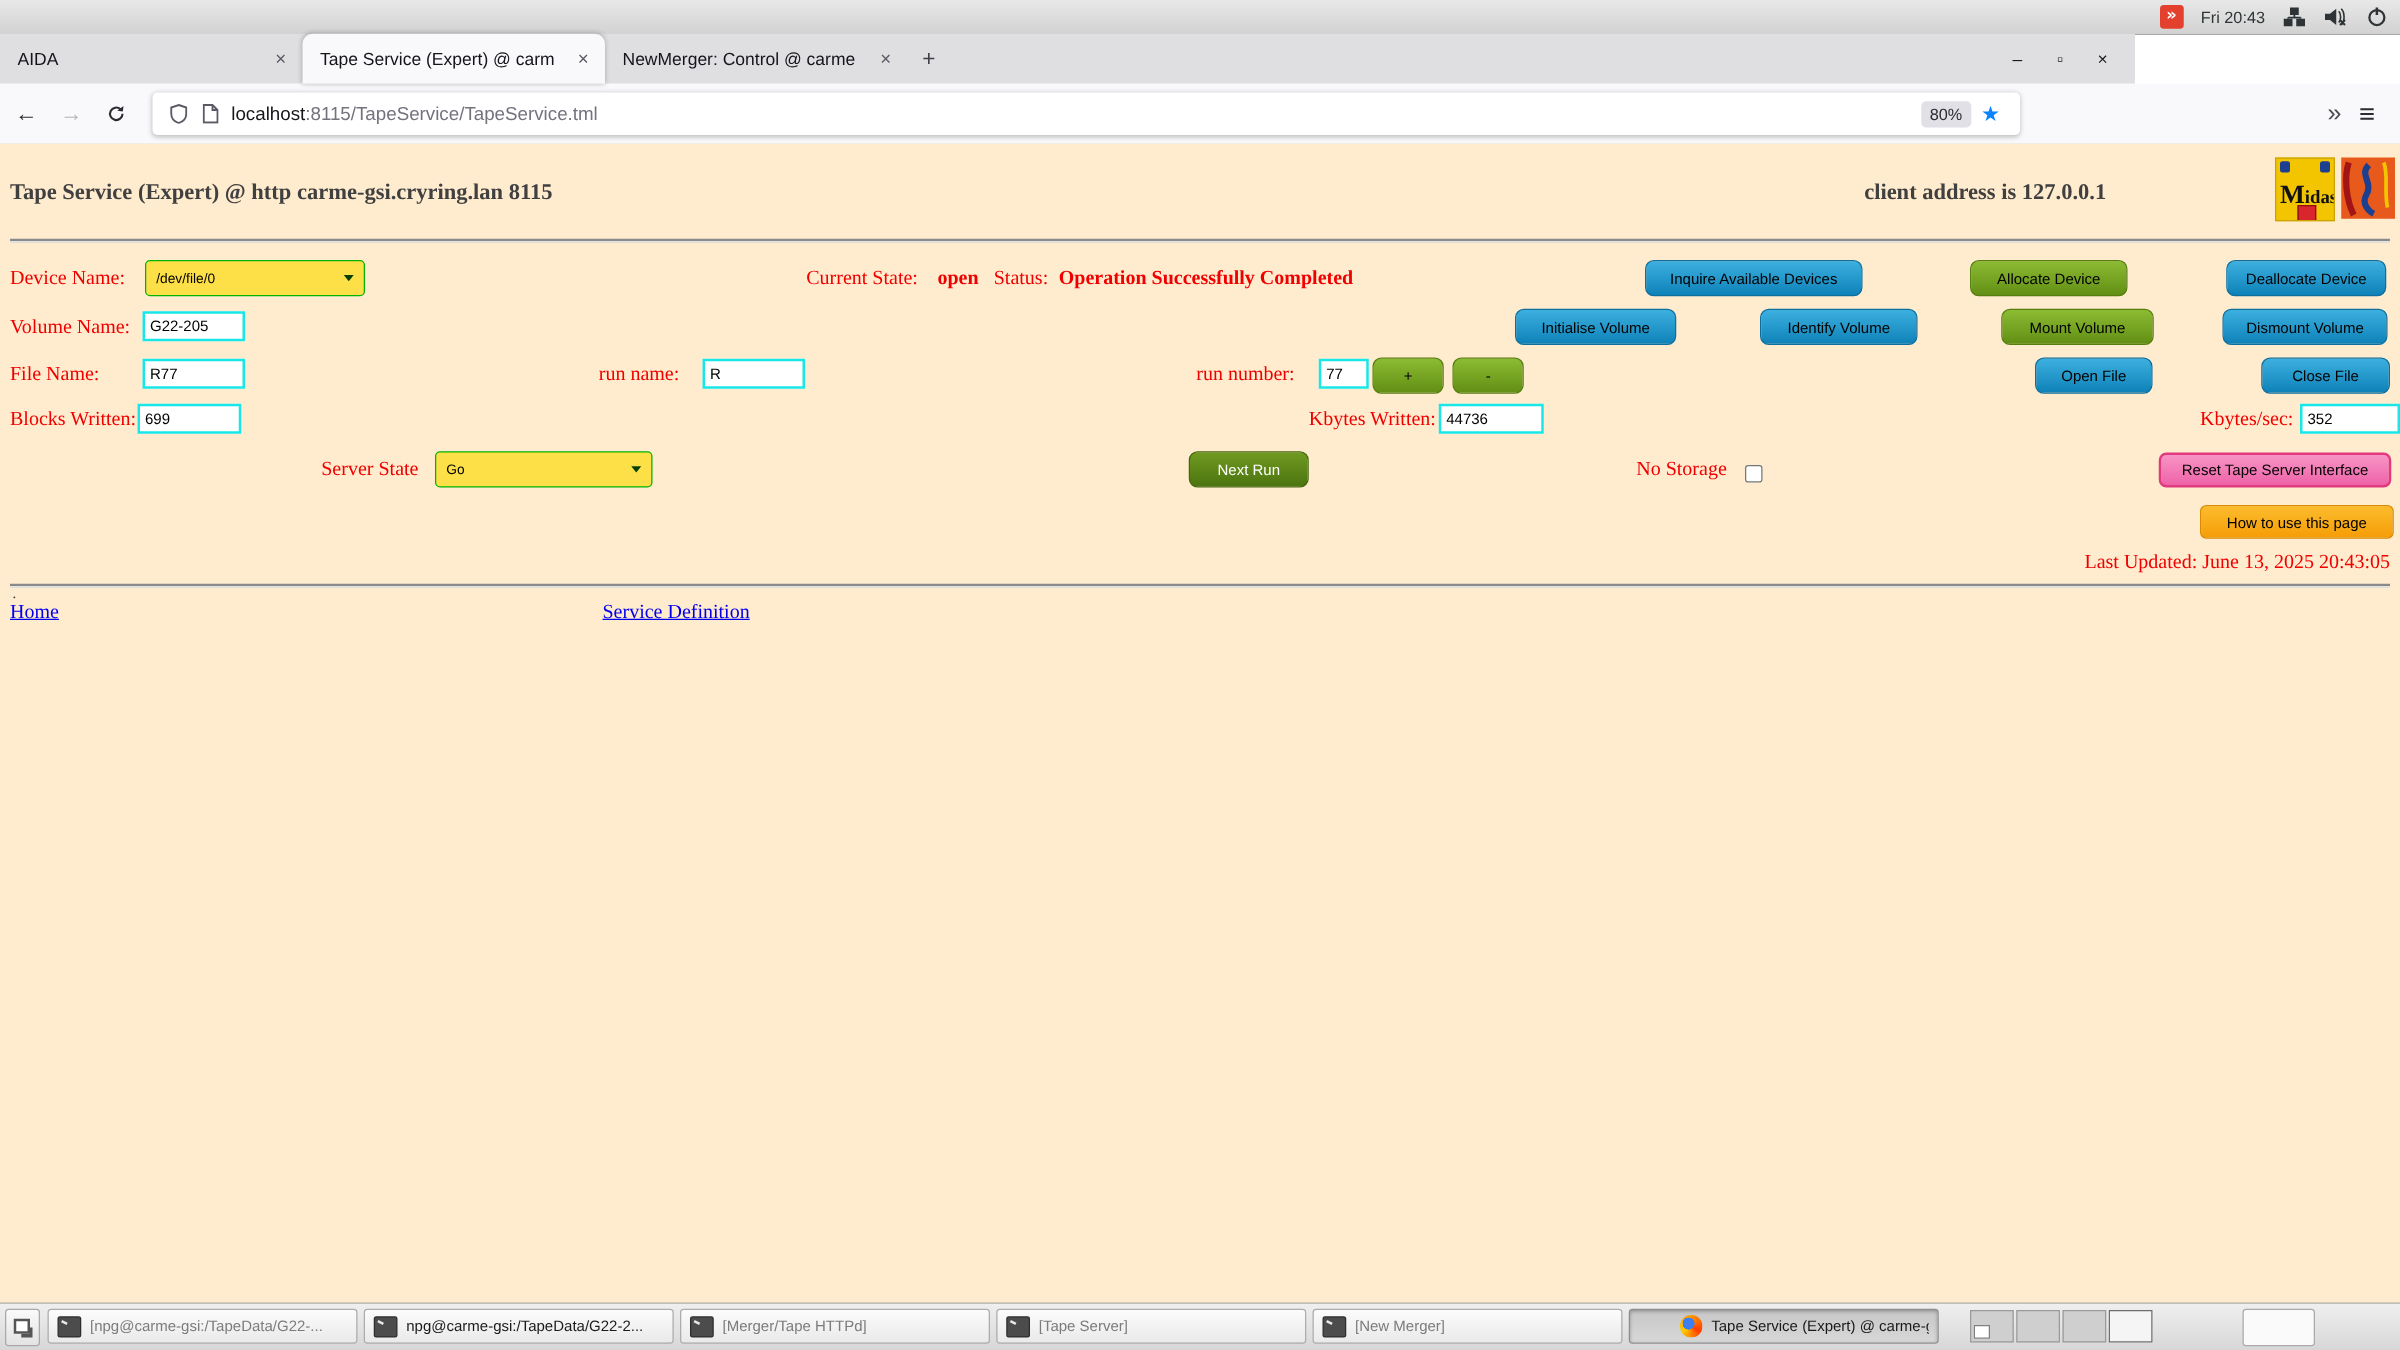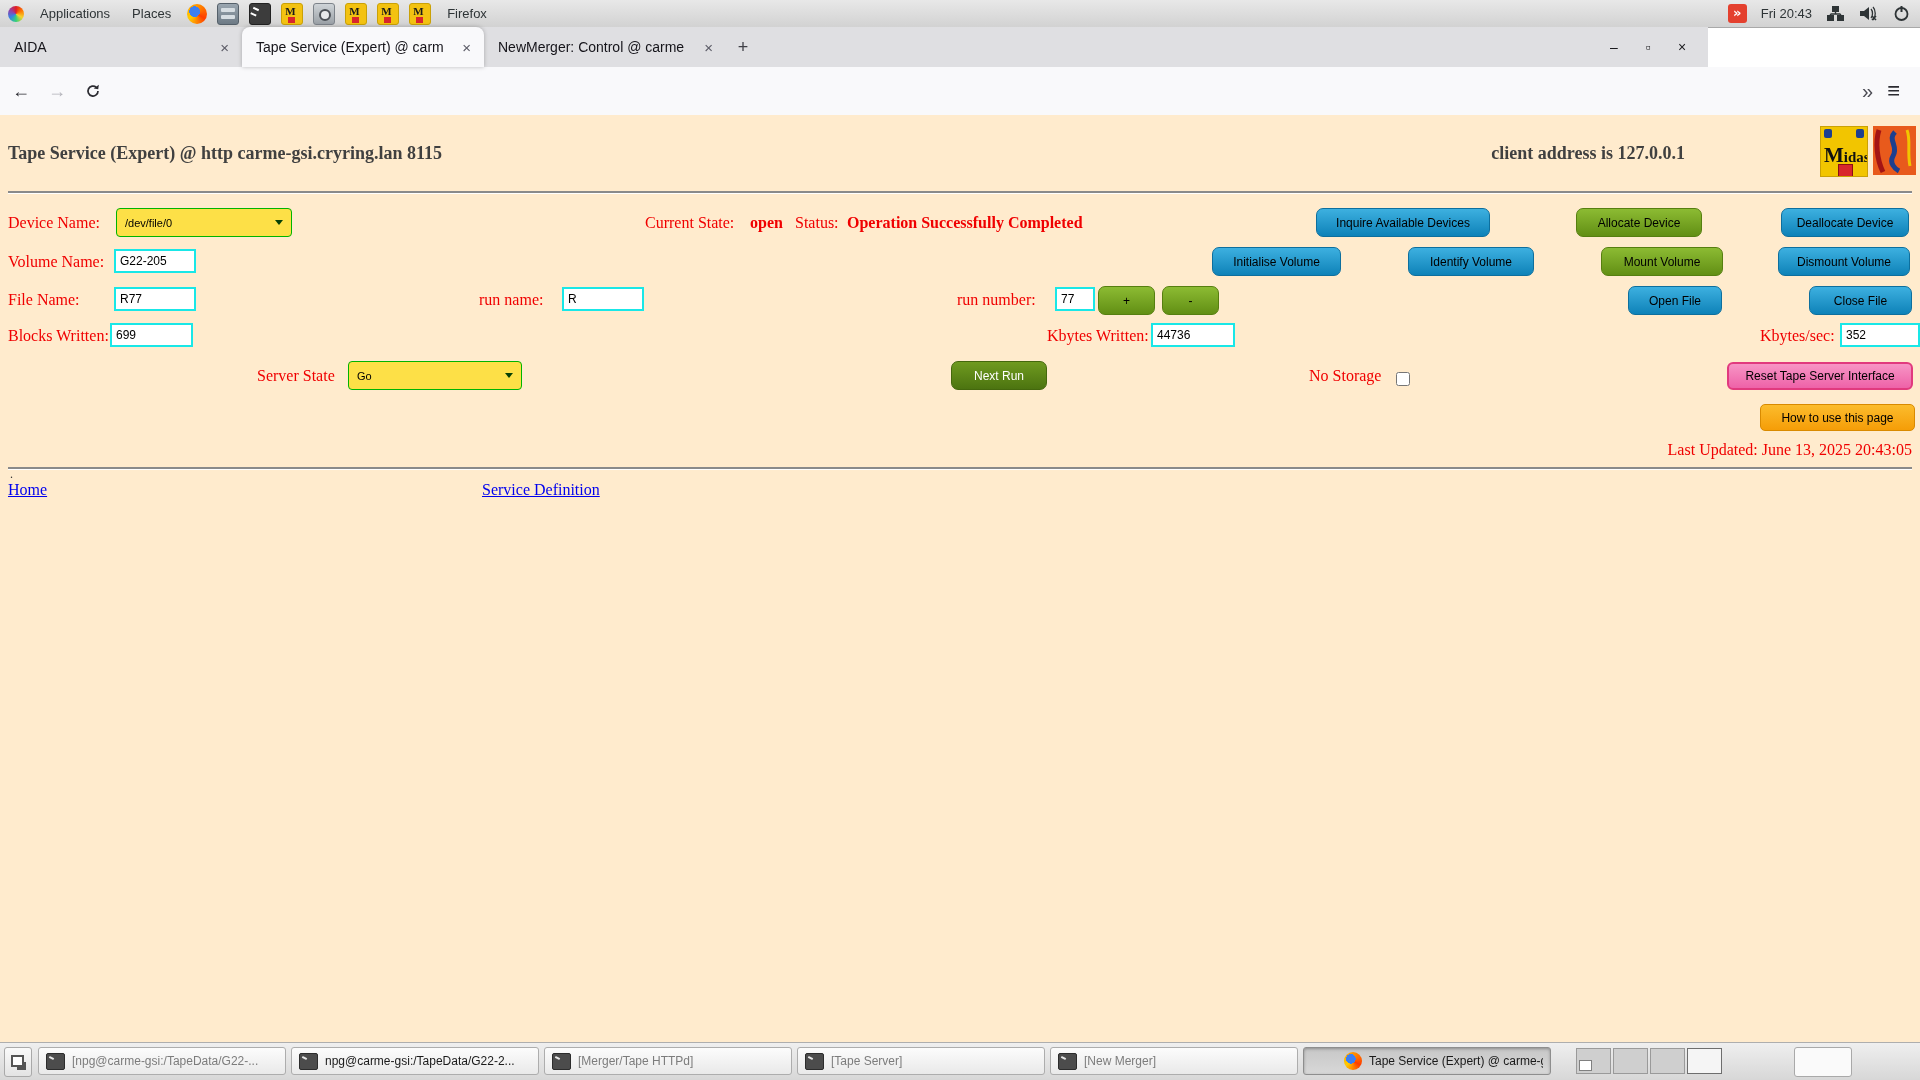--- a/index.html
+++ b/index.html
@@ -119,34 +119,20 @@
     conic-gradient(#ff9500,#ff3d00,#ffcb00,#ff9500);}
   .pager-cell{position:absolute;top:5px;width:35px;height:26px;background:#cfcfcf;border:1px solid #9a9a9a;box-sizing:border-box;}
   .pager-cell.current{background:#f5f5f5;border-color:#6e6e6e;}
   .pager-cell .mini-win{position:absolute;left:2px;bottom:2px;width:11px;height:9px;background:#fff;border:1px solid #808080;}
   .tray-slot{position:absolute;top:4px;left:1794px;width:56px;height:28px;background:#fafafa;border:1px solid #a9a9a9;border-radius:3px;}
 </style>
 </head>
 <body>
 
 <div class="top-panel">
-  <div class="panel-left">
-    <span class="apps-ico"></span>
-    <span class="menu-item">Applications</span>
-    <span class="menu-item">Places</span>
-    <span class="launch ff-ico"></span>
-    <span class="launch files-ico"></span>
-    <span class="launch term-ico"></span>
-    <span class="launch midas-ico"></span>
-    <span class="launch shot-ico"></span>
-    <span class="launch midas-ico"></span>
-    <span class="launch midas-ico"></span>
-    <span class="launch midas-ico"></span>
-    <span class="menu-item">Firefox</span>
-  </div>
   <div class="panel-right">
     <span class="notif-ico">»</span>
     <span class="clock">Fri 20:43</span>
     <svg class="tray-svg" width="19" height="17" viewBox="0 0 19 17">
       <rect x="6" y="1" width="7" height="6" fill="#2e3436"></rect>
         <rect x="1" y="10" width="7" height="6" fill="#2e3436"></rect>
       <rect x="11" y="10" width="7" height="6" fill="#2e3436"></rect>
         <path d="M9.5 7v2M4.5 9v1M14.5 9v1M4.5 9h10" stroke="#2e3436" stroke-width="1.4" fill="none"></path>
     </svg>
     <svg class="tray-svg" width="20" height="17" viewBox="0 0 20 17">
@@ -183,20 +169,36 @@
 </div>
 
 <div class="nav-bar">
   <div class="nav-btn">←</div>
   <div class="nav-btn disabled">→</div>
   <div class="nav-btn">
     <svg width="16" height="16" viewBox="0 0 16 16">
       <path d="M13 8a5 5 0 1 1-1.7-3.7" fill="none" stroke="#2b2b31" stroke-width="1.7"></path>
       <polygon points="13.5,1.5 13.5,6 9,6" fill="#2b2b31" transform="rotate(8 12 4)"></polygon>
     </svg>
+  </div>
+  <div class="url-bar">
+    <span class="url-ico">
+      <svg width="14" height="16" viewBox="0 0 14 16">
+          <path d="M7 1l6 2v5c0 4-3 6.5-6 7.5C4 14.5 1 12 1 8V3z" fill="none" stroke="#5b5b66" stroke-width="1.5"></path>
+        </svg>
+    </span>
+    <span class="url-ico">
+      <svg width="13" height="16" viewBox="0 0 13 16">
+          <path d="M1 1h7l4 4v10H1z" fill="none" stroke="#5b5b66" stroke-width="1.5"></path>
+          <path d="M8 1v4h4" fill="none" stroke="#5b5b66" stroke-width="1.5"></path>
+        </svg>
+    </span>
+    <span class="url-text"><span>localhost</span><span class="dim">:8115/TapeService/TapeService.tml</span></span>
+    <span class="zoom-pill">80%</span>
+    <span class="star">★</span>
   </div>
   <div class="overflow-chevrons">»</div>
   <div class="hamburger">≡</div>
 </div>
 
 <div class="page">
 
   <div class="abs page-title" style="left:8px;top:28px;">Tape Service (Expert) @ http carme-gsi.cryring.lan 8115</div>
   <div class="abs page-title" style="right:235px;top:28px;">client address is 127.0.0.1</div>
 

